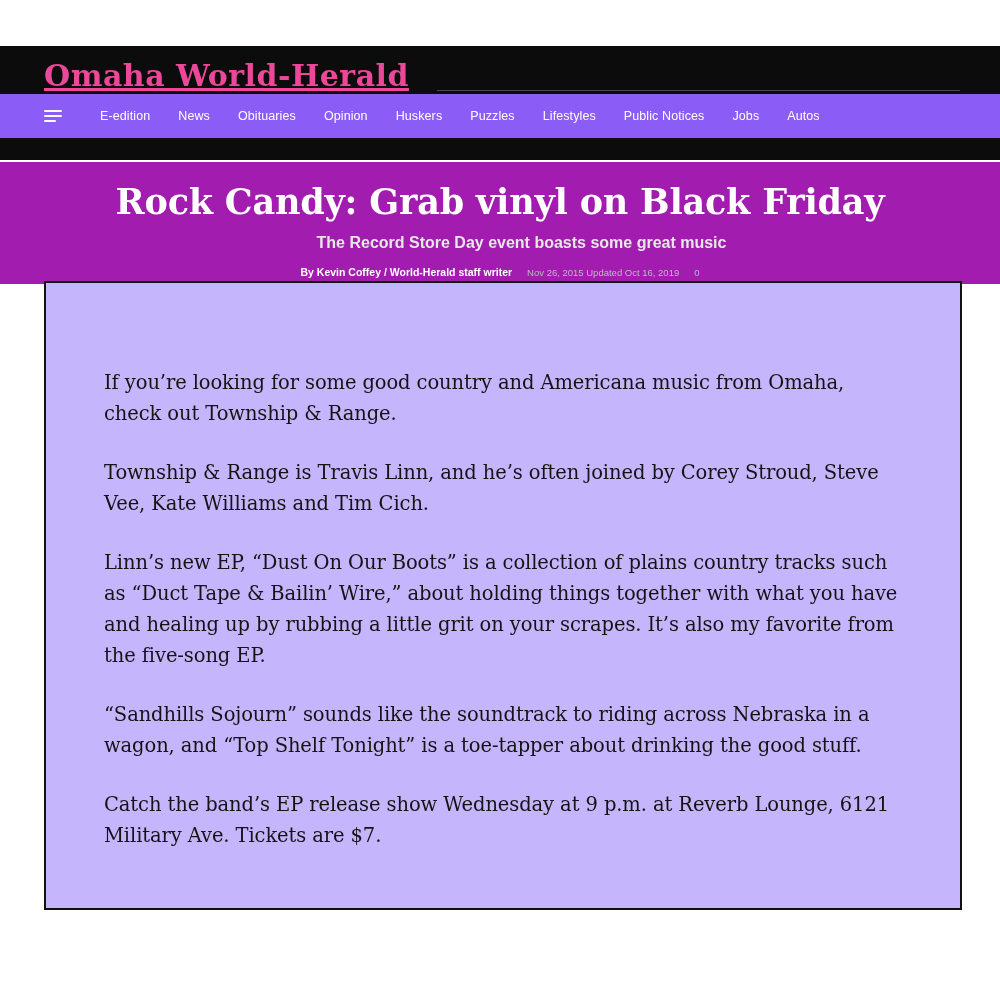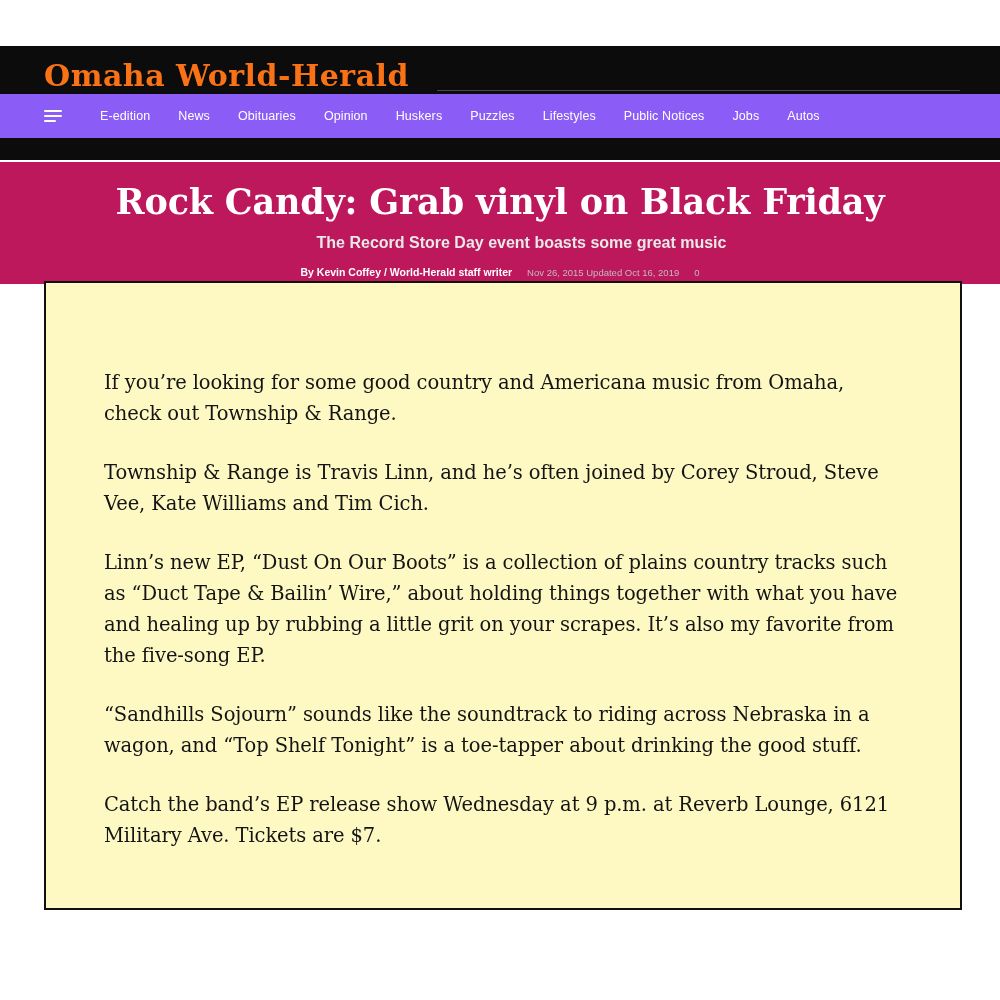--- a/index.html
+++ b/index.html
@@ -35,28 +35,29 @@
     position: relative;
   }
 
   .masthead-inner {
     display: flex;
     align-items: flex-start;
     padding: 10px 40px 0 44px;
   }
 
   .logo {
-    color: #f97316;
+    color: #ec4899;
     font-family: "DejaVu Serif", "Liberation Serif", serif;
     font-size: 30px;
     font-weight: bold;
     letter-spacing: 0.5px;
     white-space: nowrap;
     line-height: 40px;
     font-style: normal;
+    text-decoration: underline;
   }
 
   .logo-rule {
     flex: 1;
     height: 1px;
     background: #4a4a4a;
     margin: 34px 0 0 28px;
   }
 
   .navbar {
@@ -98,21 +99,21 @@
   .nav-item:last-child { margin-right: 0; }
 
   .nav-divider {
     height: 10px;
     background: #0c0c0c;
     border-bottom: 2px solid #ffffff;
   }
 
   
   .headline-block {
-    background: #be185d;
+    background: #a21caf;
     padding: 18px 0 10px 0;
     height: 122px;
     box-sizing: border-box;
   }
 
   .headline {
     color: #ffffff;
     font-family: "DejaVu Serif", "Liberation Serif", serif;
     font-weight: bold;
     font-size: 35px;
@@ -152,21 +153,21 @@
     font-size: 9.5px;
   }
 
   
   .article-card {
     position: absolute;
     left: 44px;
     top: 281px;
     width: 918px;
     height: 629px;
-    background: #fef9c3;
+    background: #c4b5fd;
     border: 2px solid #111111;
     box-sizing: border-box;
     overflow: hidden;
   }
 
   .article-body {
     padding: 84px 58px 0 58px;
   }
 
   .article-body p {

